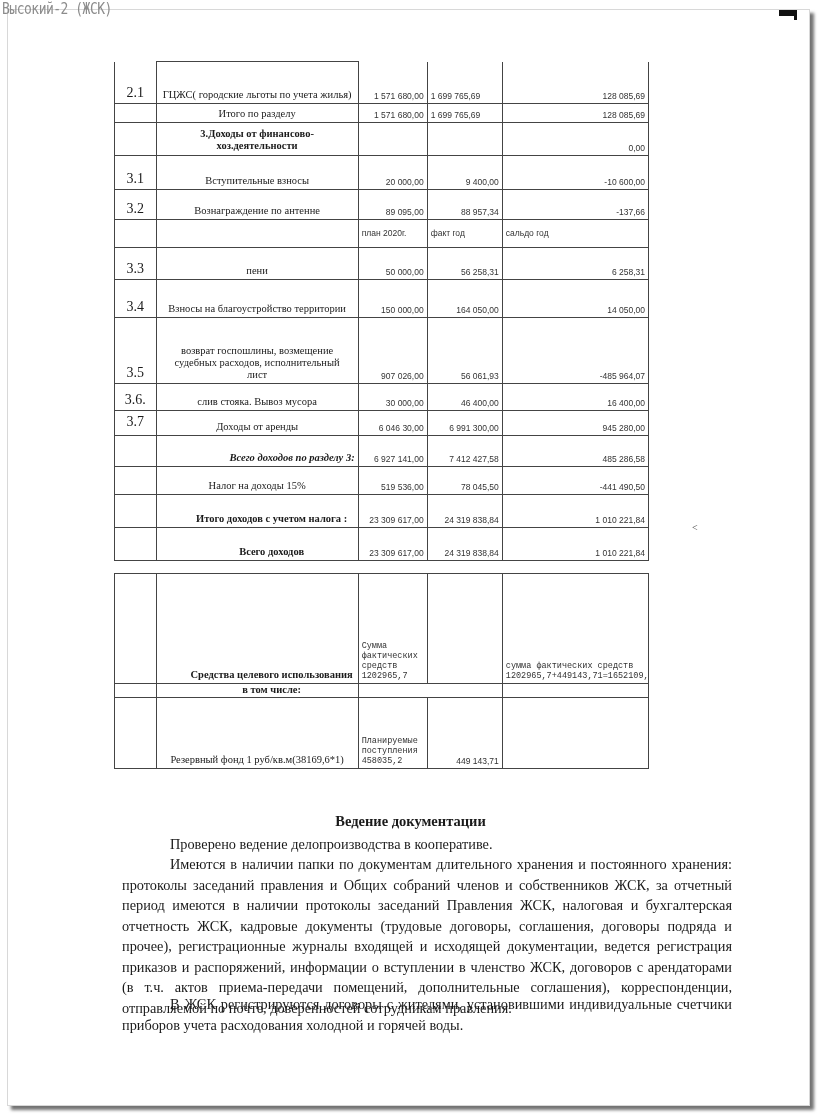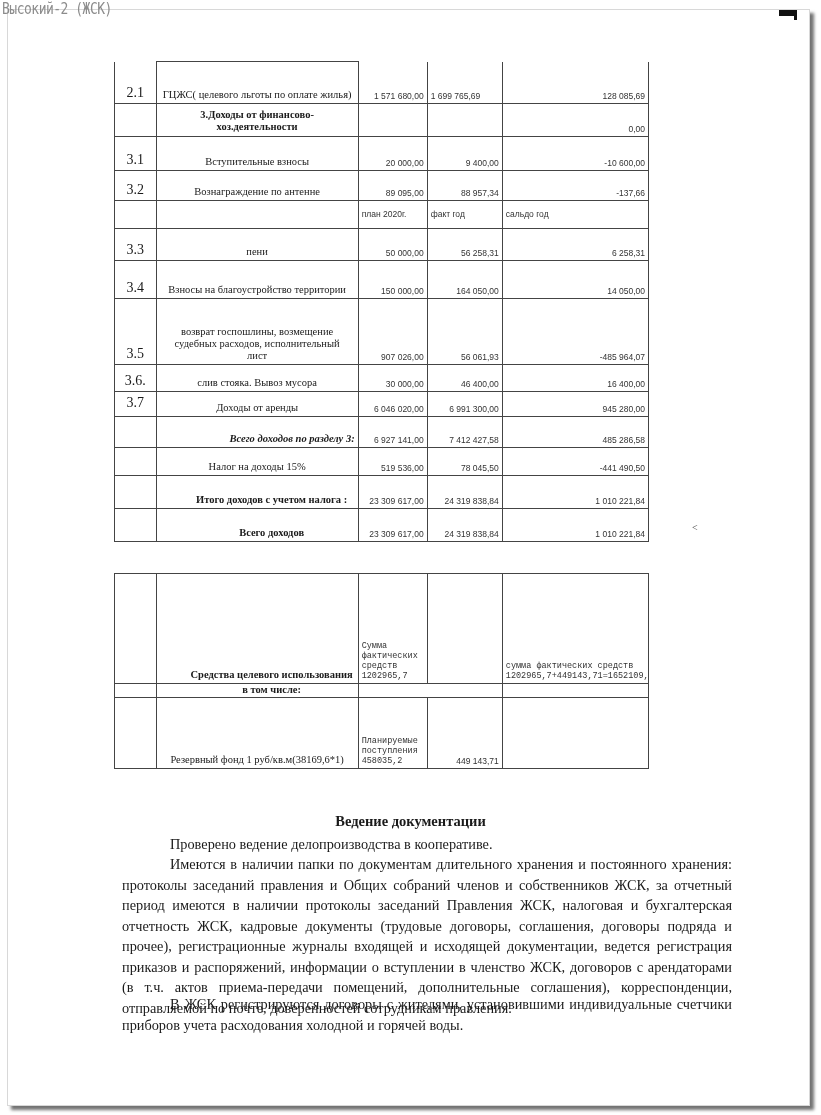--- a/index.html
+++ b/index.html
@@ -69,21 +69,28 @@
   <colgroup>
     <col style="width:41px">
       <col style="width:199px">
       <col style="width:68px">
       <col style="width:74px">
       <col style="width:144px">
   </colgroup>
   <tbody>
       <tr class="first" style="height:42px">
     <td class="num-idx">2.1</td>
-    <td class="name">ГЦЖС( целевого льготы по оплате жилья)</td>
+    <td class="name">ГЦЖС( городские льготы по учета жилья)</td>
+    <td class="val">1 571 680,00</td>
+    <td class="val" style="text-align:left">1 699 765,69</td>
+    <td class="val">128 085,69</td>
+  </tr>
+  <tr style="height:19px">
+    <td class="num-idx"></td>
+    <td class="name">Итого по разделу</td>
     <td class="val">1 571 680,00</td>
     <td class="val" style="text-align:left">1 699 765,69</td>
     <td class="val">128 085,69</td>
   </tr>
   <tr style="height:33px">
     <td class="num-idx"></td>
     <td class="name bold" style="padding:0 40px 3px 40px">3.Доходы от финансово-хоз.деятельности</td>
     <td class="val"></td>
     <td class="val"></td>
     <td class="val">0,00</td>
@@ -133,21 +140,21 @@
   <tr style="height:27px">
     <td class="num-idx">3.6.</td>
     <td class="name">слив стояка. Вывоз мусора</td>
     <td class="val">30 000,00</td>
     <td class="val">46 400,00</td>
     <td class="val">16 400,00</td>
   </tr>
   <tr style="height:25px">
     <td class="num-idx" style="vertical-align:top;padding-top:3px">3.7</td>
     <td class="name">Доходы от аренды</td>
-    <td class="val">6 046 020,00</td>
+    <td class="val">6 046 30,00</td>
     <td class="val">6 991 300,00</td>
     <td class="val">945 280,00</td>
   </tr>
   <tr style="height:31px">
     <td class="num-idx"></td>
     <td class="name bolditalic">Всего доходов по разделу 3:</td>
     <td class="val">6 927 141,00</td>
     <td class="val">7 412 427,58</td>
     <td class="val">485 286,58</td>
   </tr>

